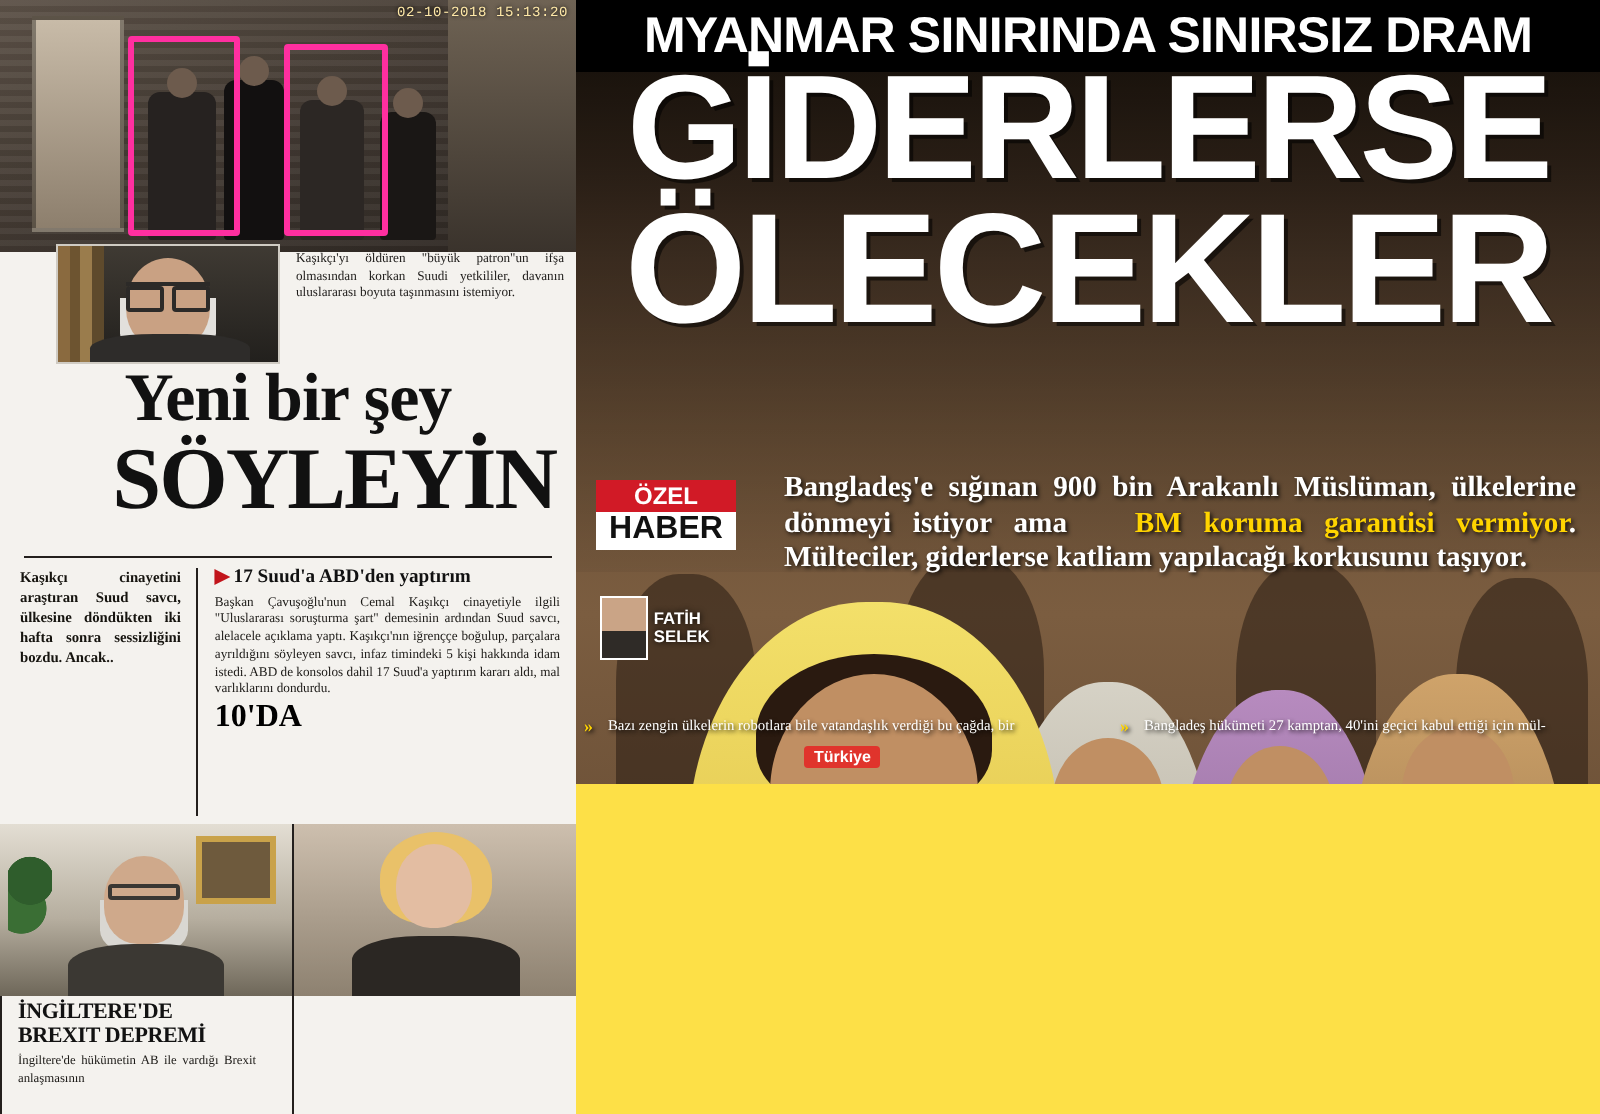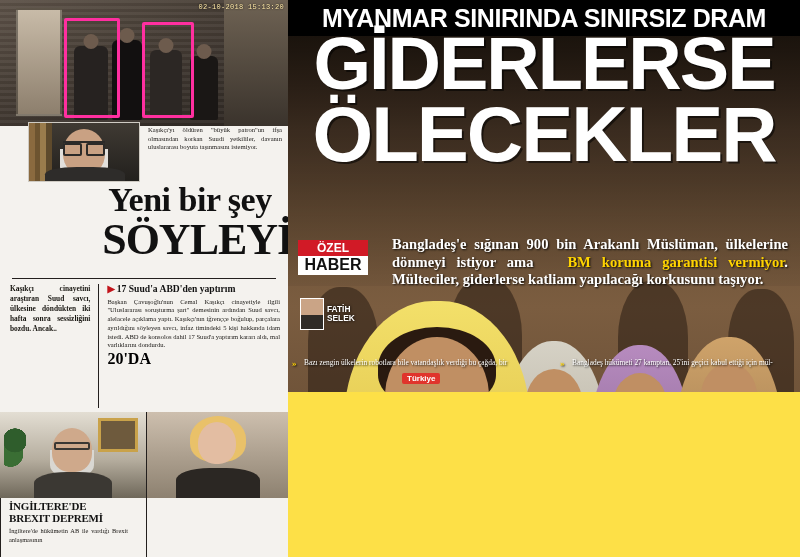--- a/index.html
+++ b/index.html
@@ -119,21 +119,20 @@
     font-size: 6.6px; line-height: 1.32; color: #1d1b19;
     padding: 2px 6px 0 4px;
     text-align: justify;
   }
 
   
   .headline-left {
     position: absolute; left: 0; top: 184px; width: 288px;
     padding: 0 10px;
     text-align: center;
-    margin-left: 46px;
   }
   .headline-left .l1 {
     font-family: "Liberation Serif", serif;
     font-weight: 700;
     font-size: 34px;
     line-height: 0.96;
     color: #111;
     letter-spacing: -0.5px;
   }
   .headline-left .l2 {
@@ -480,21 +479,21 @@
     <div class="rule-left"></div>
 
     <div class="left-stories">
       <div class="story-a">Kaşıkçı cinayetini araştıran Suud savcı, ülkesine döndükten iki hafta sonra sessizliğini bozdu. Ancak..</div>
       <div class="story-div"></div>
       <div class="story-b">
         <div class="kicker">
           <span class="arrow">▶</span><span>17 Suud'a ABD'den yaptırım</span>
         </div>
         <div class="body">Başkan Çavuşoğlu'nun Cemal Kaşıkçı cinayetiyle ilgili "Uluslararası soruşturma şart" demesinin ardından Suud savcı, alelacele açıklama yaptı. Kaşıkçı'nın iğrenççe boğulup, parçalara ayrıldığını söyleyen savcı, infaz timindeki 5 kişi hakkında idam istedi. ABD de konsolos dahil 17 Suud'a yaptırım kararı aldı, mal varlıklarını dondurdu.</div>
-        <div class="pageref">20'DA</div>
+        <div class="pageref">10'DA</div>
       </div>
     </div>
 
     <div class="bottom-photos">
       <div class="bp bp1">
         <div class="room"></div>
         <div class="pic-frame"></div>
         <div class="plant"></div>
         <div class="gulen-beard"></div>
         <div class="gulen-head"></div>
@@ -573,17 +572,17 @@
 
     <div class="brand-tag">Türkiye</div>
 
     <div class="bottom-bar">
       <div class="bt bt1">
         <span class="chev">»</span>
         <span>Bazı zengin ülkelerin robotlara bile vatandaşlık verdiği bu çağda, bir</span>
       </div>
       <div class="bt bt2">
         <span class="chev">»</span>
-        <span>Bangladeş hükümeti 27 kamptan, 25'ini geçici kabul ettiği için mül-</span>
+        <span>Bangladeş hükümeti 27 kamptan, 40'ini geçici kabul ettiği için mül-</span>
       </div>
     </div>
   </div>
 </div>
 
 </body></html>

